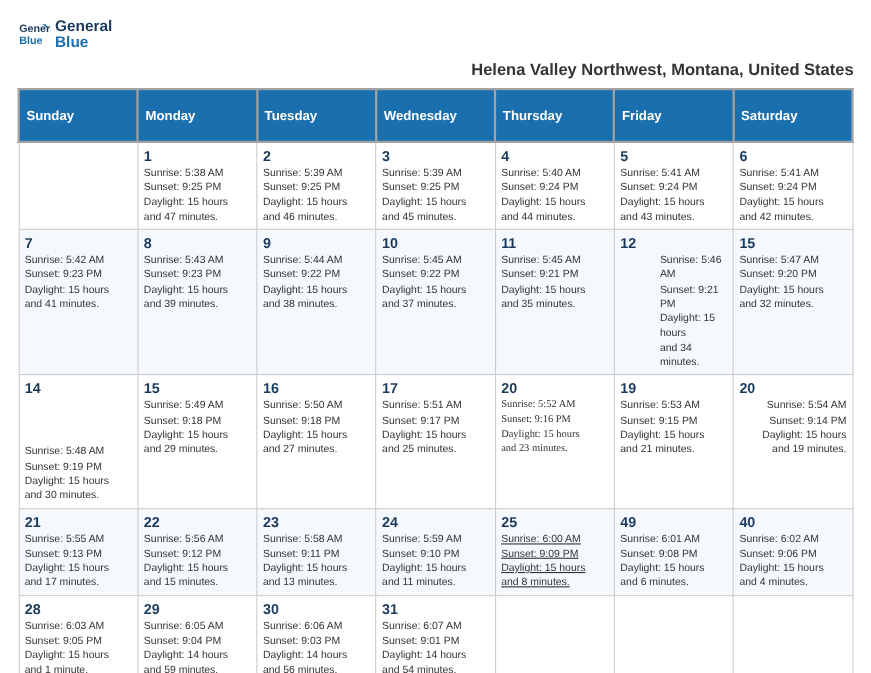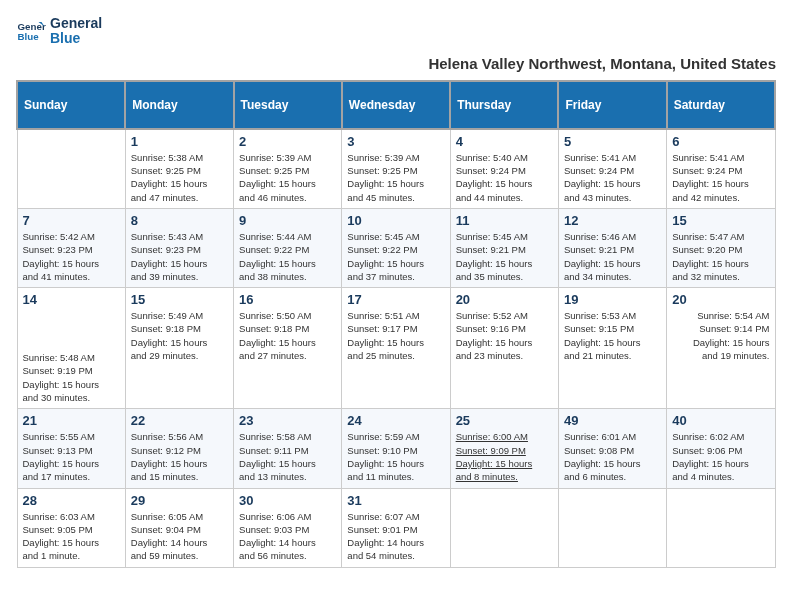--- a/index.html
+++ b/index.html
@@ -191,21 +191,21 @@
         </td>
         <td>
           <span class="day-num">11</span>
           <div class="cell-info" style="white-space: pre-line;">Sunrise: 5:45 AM
 Sunset: 9:21 PM
 Daylight: 15 hours
 and 35 minutes.</div>
         </td>
         <td>
           <span class="day-num">12</span>
-          <div class="cell-info" style="white-space: pre-line;">Sunrise: 5:46 AM
+          <div class="cell-info" style="white-space: pre-line; margin-left: 36px;">Sunrise: 5:46 AM
 Sunset: 9:21 PM
 Daylight: 15 hours
 and 34 minutes.</div>
         </td>
         <td>
           <span class="day-num">15</span>
           <div class="cell-info" style="white-space: pre-line;">Sunrise: 5:47 AM
 Sunset: 9:20 PM
 Daylight: 15 hours
 and 32 minutes.</div>
@@ -235,21 +235,21 @@
         </td>
         <td>
           <span class="day-num">17</span>
           <div class="cell-info" style="white-space: pre-line;">Sunrise: 5:51 AM
 Sunset: 9:17 PM
 Daylight: 15 hours
 and 25 minutes.</div>
         </td>
         <td>
           <span class="day-num">20</span>
-          <div class="cell-info" style="white-space: pre-line;">Sunrise: 5:52 AM
+          <div class="cell-info" style="white-space: pre-line; font-family: Liberation Serif, serif;">Sunrise: 5:52 AM
 Sunset: 9:16 PM
 Daylight: 15 hours
 and 23 minutes.</div>
         </td>
         <td>
           <span class="day-num">19</span>
           <div class="cell-info" style="white-space: pre-line;">Sunrise: 5:53 AM
 Sunset: 9:15 PM
 Daylight: 15 hours
 and 21 minutes.</div>

